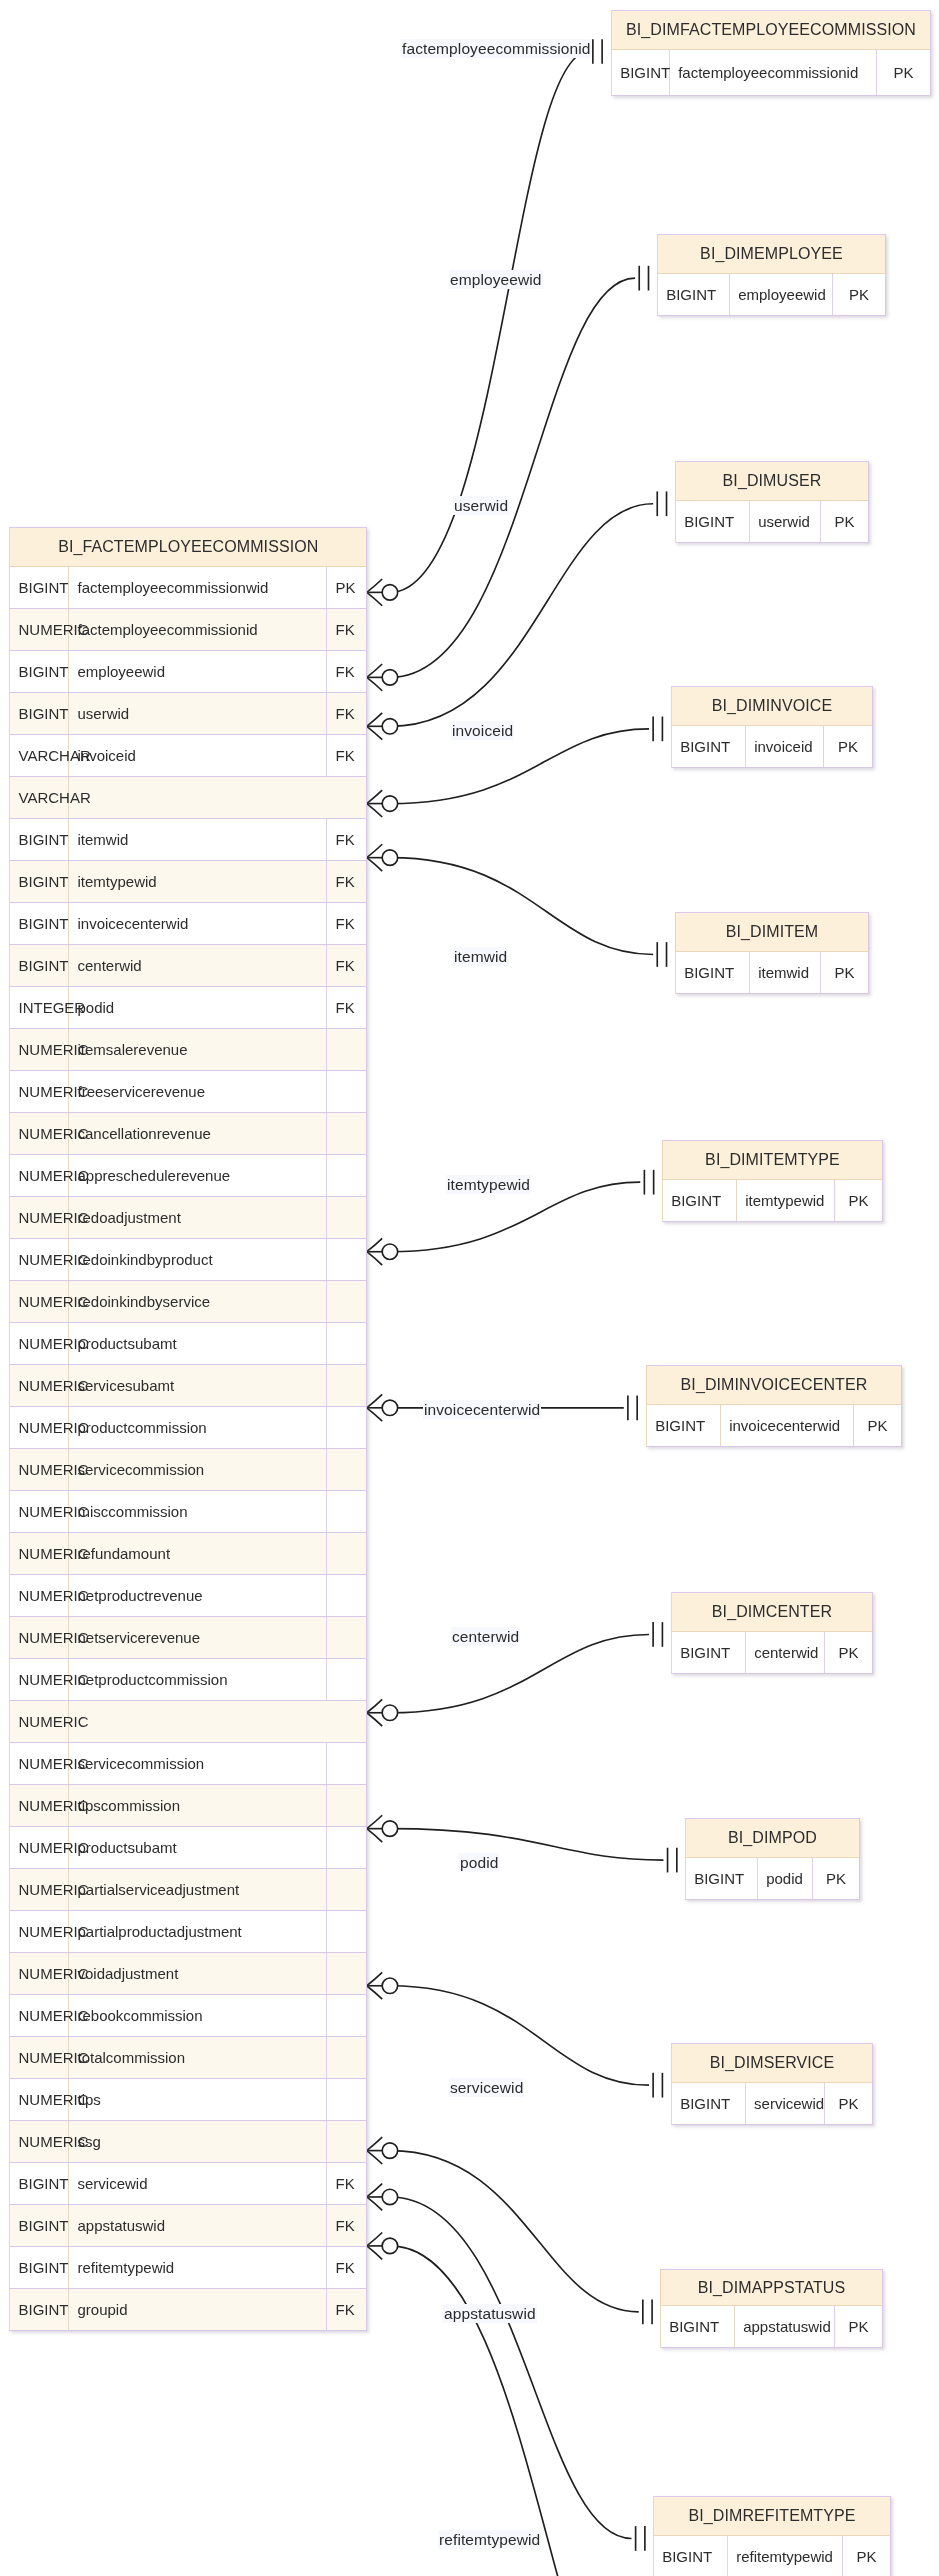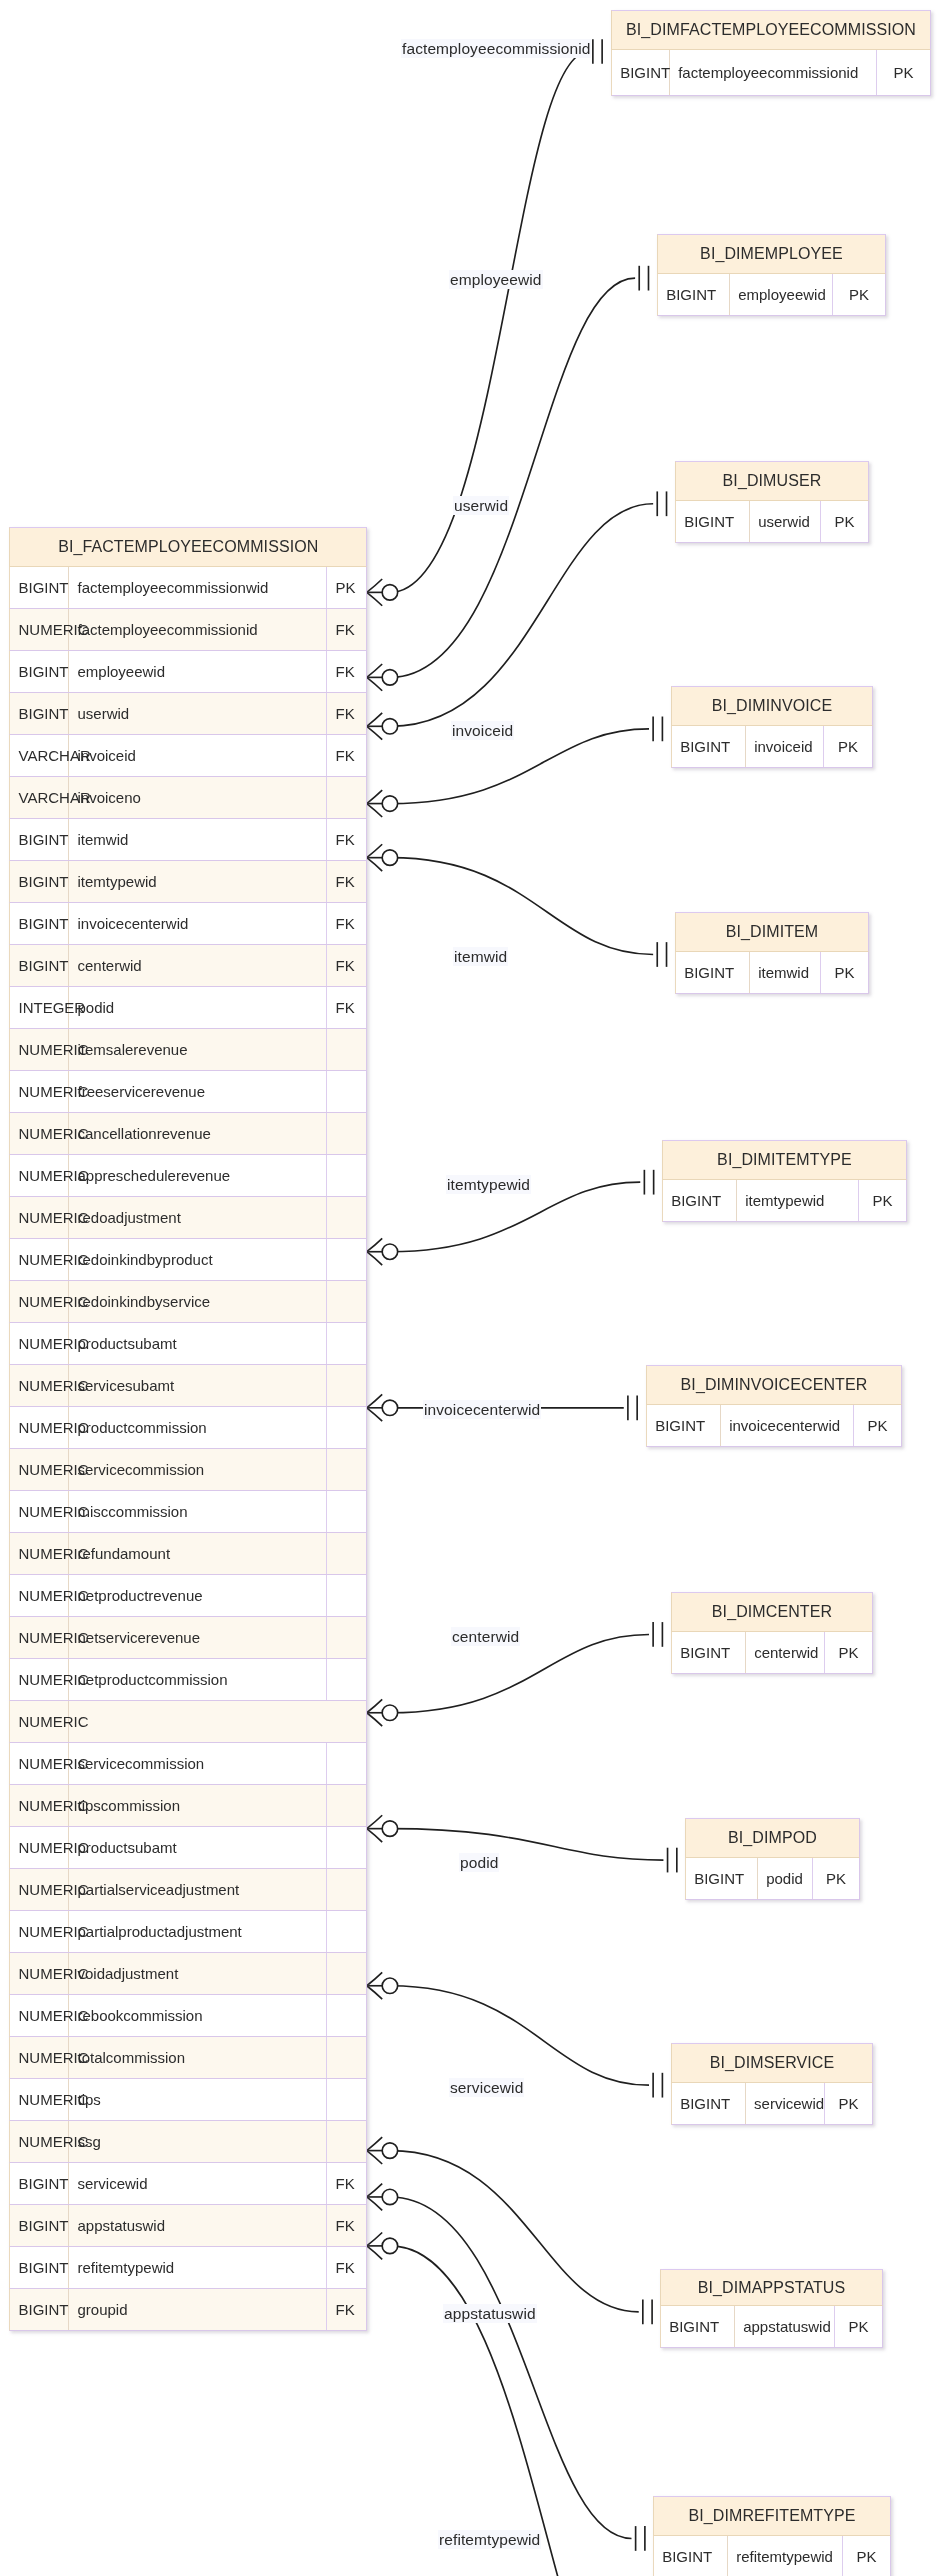--- a/index.html
+++ b/index.html
@@ -204,21 +204,20 @@
           <div class="cell c-name">userwid</div>
           <div class="cell c-key" style="width: 39px;">FK</div>
         </div>
         <div class="ent-row even" style="height: 42px;">
           <div class="cell c-type" style="width: 59px;">VARCHAR</div>
           <div class="cell c-name">invoiceid</div>
           <div class="cell c-key" style="width: 39px;">FK</div>
         </div>
         <div class="ent-row odd" style="height: 42px;">
           <div class="cell c-type" style="width: 59px;">VARCHAR</div>
-          <div class="cell c-name">invoiceno</div>
           <div class="cell c-key" style="width: 39px;"></div>
         </div>
         <div class="ent-row even" style="height: 42px;">
           <div class="cell c-type" style="width: 59px;">BIGINT</div>
           <div class="cell c-name">itemwid</div>
           <div class="cell c-key" style="width: 39px;">FK</div>
         </div>
         <div class="ent-row odd" style="height: 42px;">
           <div class="cell c-type" style="width: 59px;">BIGINT</div>
           <div class="cell c-name">itemtypewid</div>
@@ -429,21 +428,21 @@
         </div>
       </div>
       <div class="entity dim" style="left: 675px; top: 912px; width: 194px;">
         <div class="ent-head" style="height: 40px;">BI_DIMITEM</div>
         <div class="ent-row even" style="height: 42px;">
           <div class="cell c-type" style="width: 74px;">BIGINT</div>
           <div class="cell c-name">itemwid</div>
           <div class="cell c-key" style="width: 47px;">PK</div>
         </div>
       </div>
-      <div class="entity dim" style="left: 662px; top: 1140px; width: 245px;">
+      <div class="entity dim" style="left: 662px; top: 1140px; width: 221px;">
         <div class="ent-head" style="height: 40px;">BI_DIMITEMTYPE</div>
         <div class="ent-row even" style="height: 42px;">
           <div class="cell c-type" style="width: 74px;">BIGINT</div>
           <div class="cell c-name">itemtypewid</div>
           <div class="cell c-key" style="width: 47px;">PK</div>
         </div>
       </div>
       <div class="entity dim" style="left: 646px; top: 1365px; width: 256px;">
         <div class="ent-head" style="height: 40px; text-align: right;">BI_DIMINVOICECENTER</div>
         <div class="ent-row even" style="height: 42px;">

